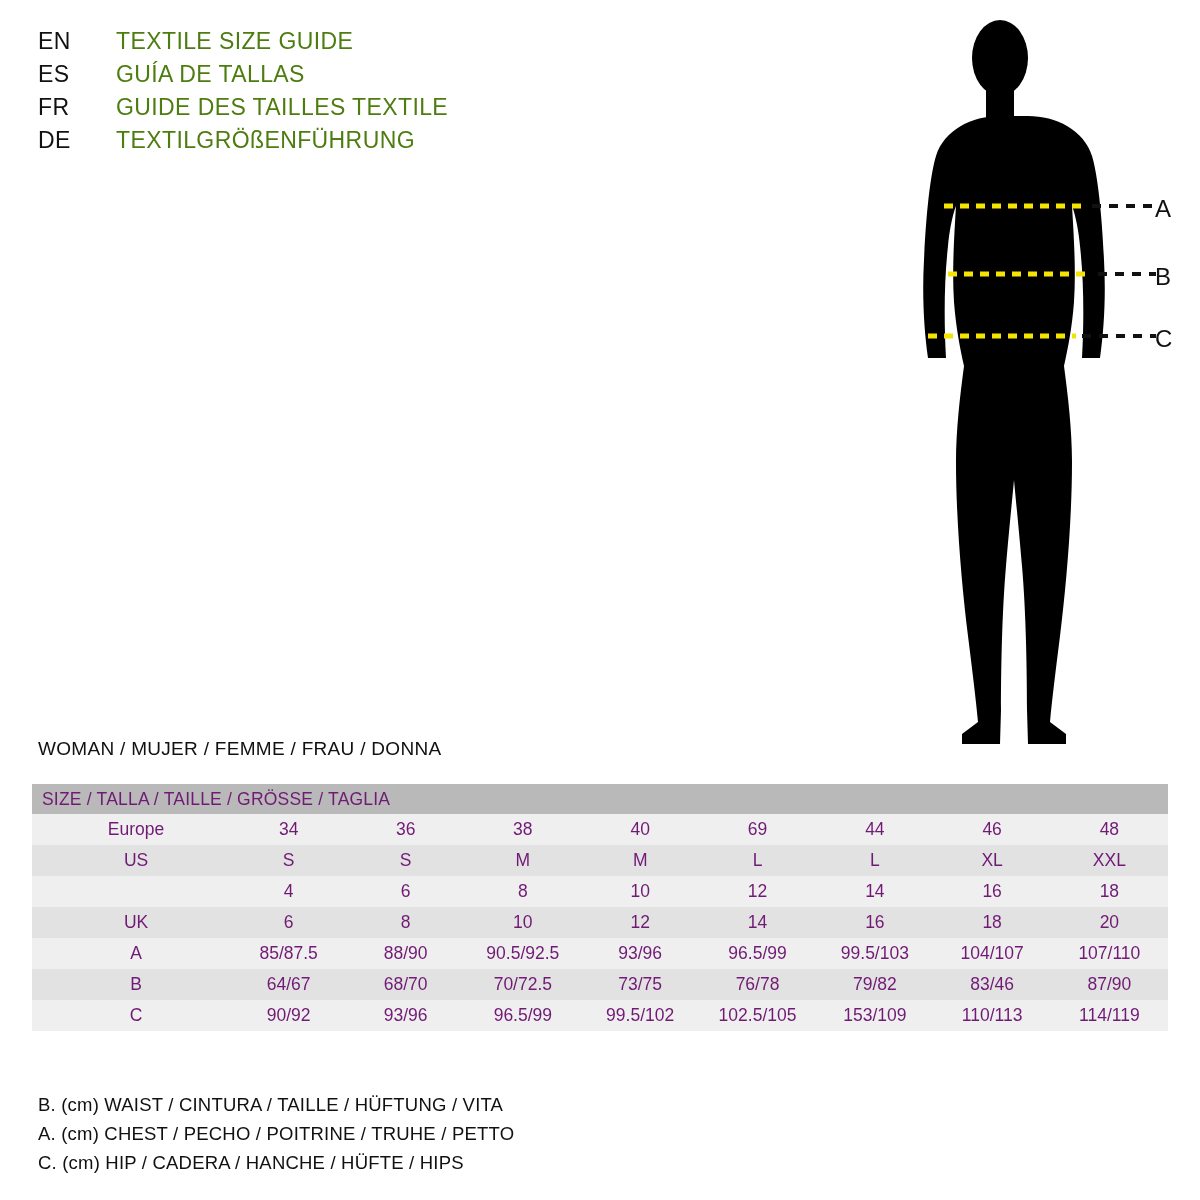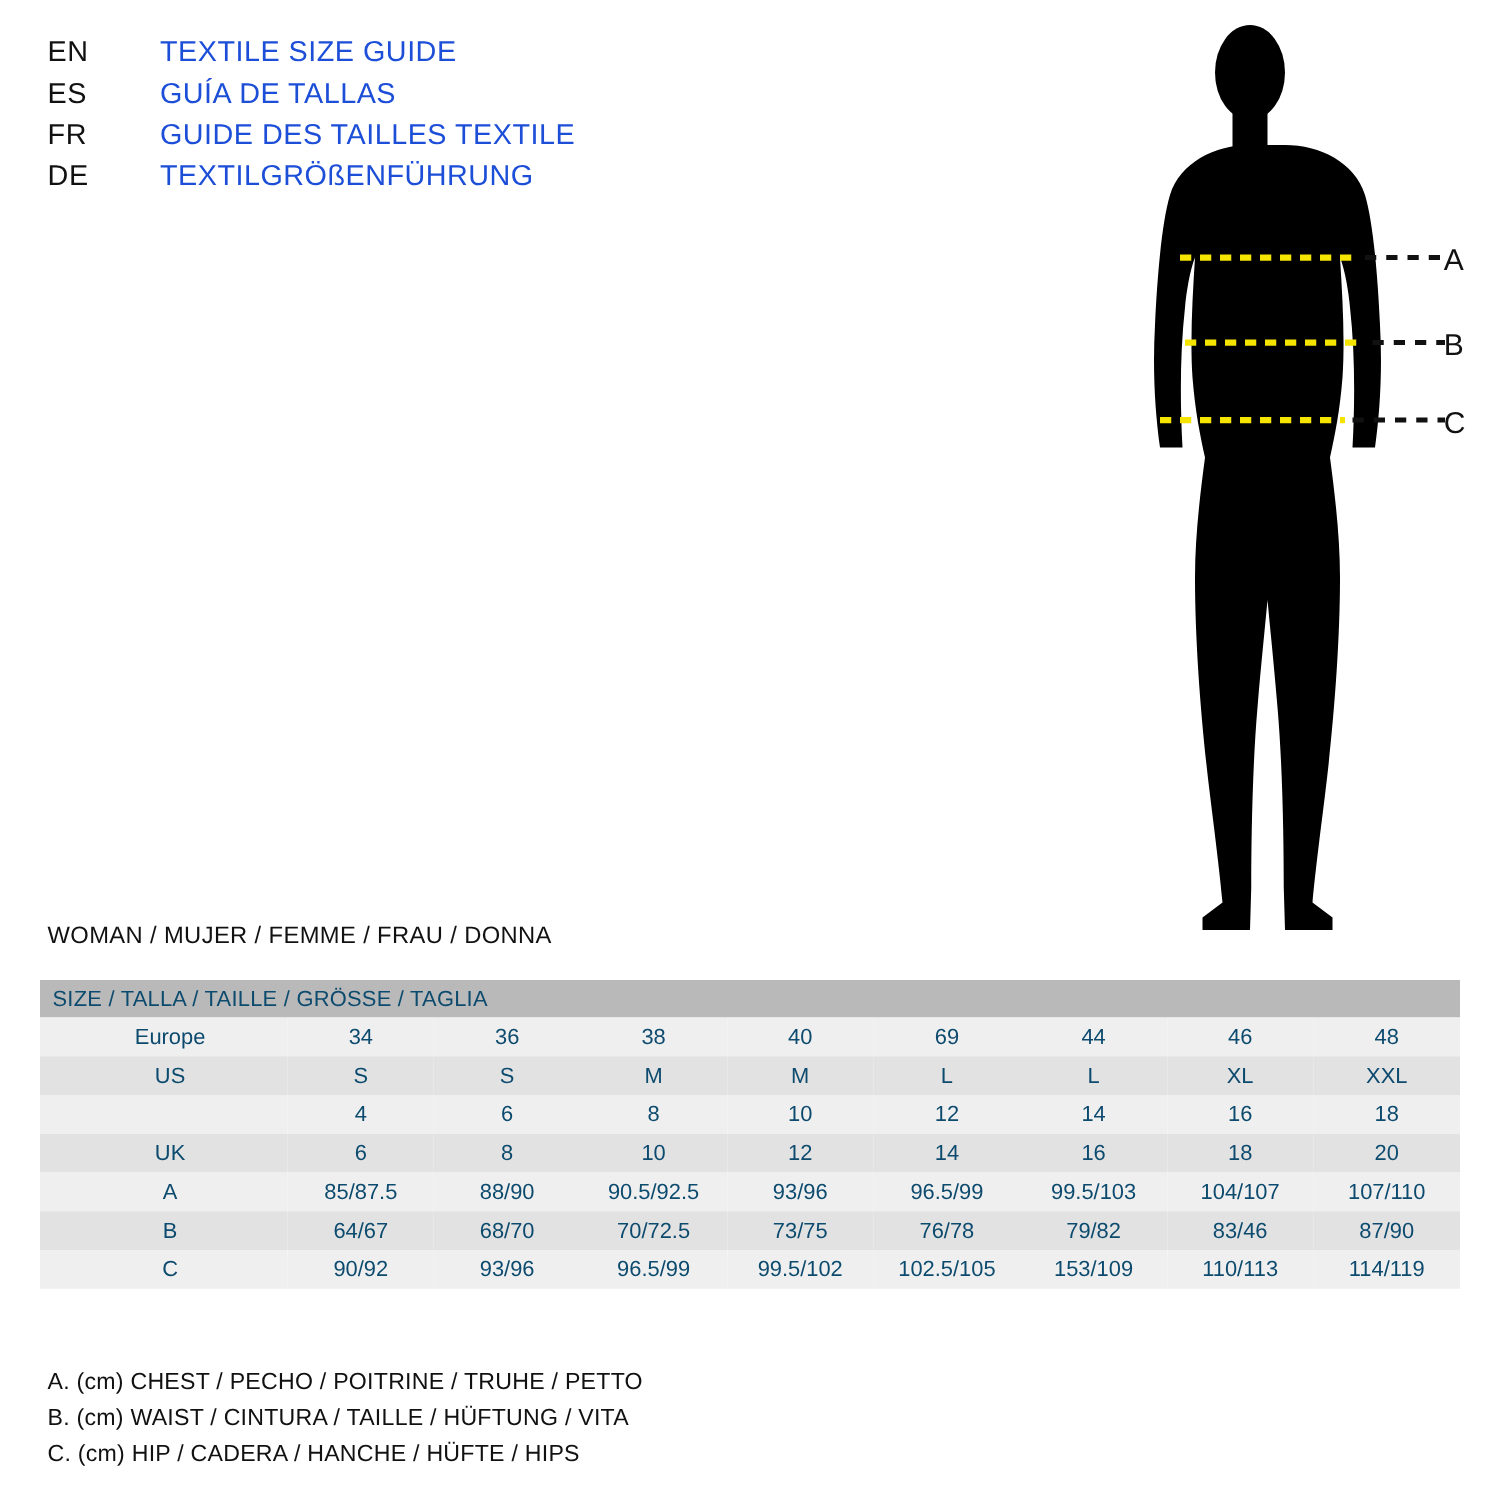--- a/index.html
+++ b/index.html
@@ -20,32 +20,31 @@
   .titles {
     position: absolute;
     top: 28px;
     left: 38px;
     width: 560px;
   }
   .title-row {
     display: flex;
     align-items: baseline;
     height: 33px;
-    gap: 12px;
   }
   .title-lang {
     width: 78px;
     font-size: 23px;
     letter-spacing: 0.5px;
     color: #111;
   }
   .title-text {
     font-size: 23px;
     letter-spacing: 0.4px;
-    color: #1d4ed8;
+    color: #4d7c0f;
     white-space: nowrap;
   }
 
   
   .figure-wrap {
     position: absolute;
     left: 860px;
     top: 10px;
     width: 330px;
     height: 740px;
@@ -71,21 +70,21 @@
   }
 
   
   .size-table {
     position: absolute;
     left: 32px;
     top: 784px;
     width: 1136px;
     border-collapse: collapse;
     font-size: 17.5px;
-    color: #0c4a6e;
+    color: #701a75;
   }
   .size-table th,
   .size-table td {
     padding: 0;
     height: 31px;
     font-weight: normal;
     text-align: center;
     vertical-align: middle;
   }
   .size-table .hdr {
@@ -281,16 +280,16 @@
       <td class="val">99.5/102</td>
       <td class="val">102.5/105</td>
       <td class="val">153/109</td>
       <td class="val">110/113</td>
       <td class="val">114/119</td>
     </tr>
   </tbody>
 </table>
 
 <div class="legend">
+  <div>B. (cm) WAIST / CINTURA / TAILLE / HÜFTUNG / VITA</div>
   <div>A. (cm) CHEST / PECHO / POITRINE / TRUHE / PETTO</div>
-  <div>B. (cm) WAIST / CINTURA / TAILLE / HÜFTUNG / VITA</div>
   <div>C. (cm) HIP / CADERA / HANCHE / HÜFTE / HIPS</div>
 </div>
 
 </body></html>

